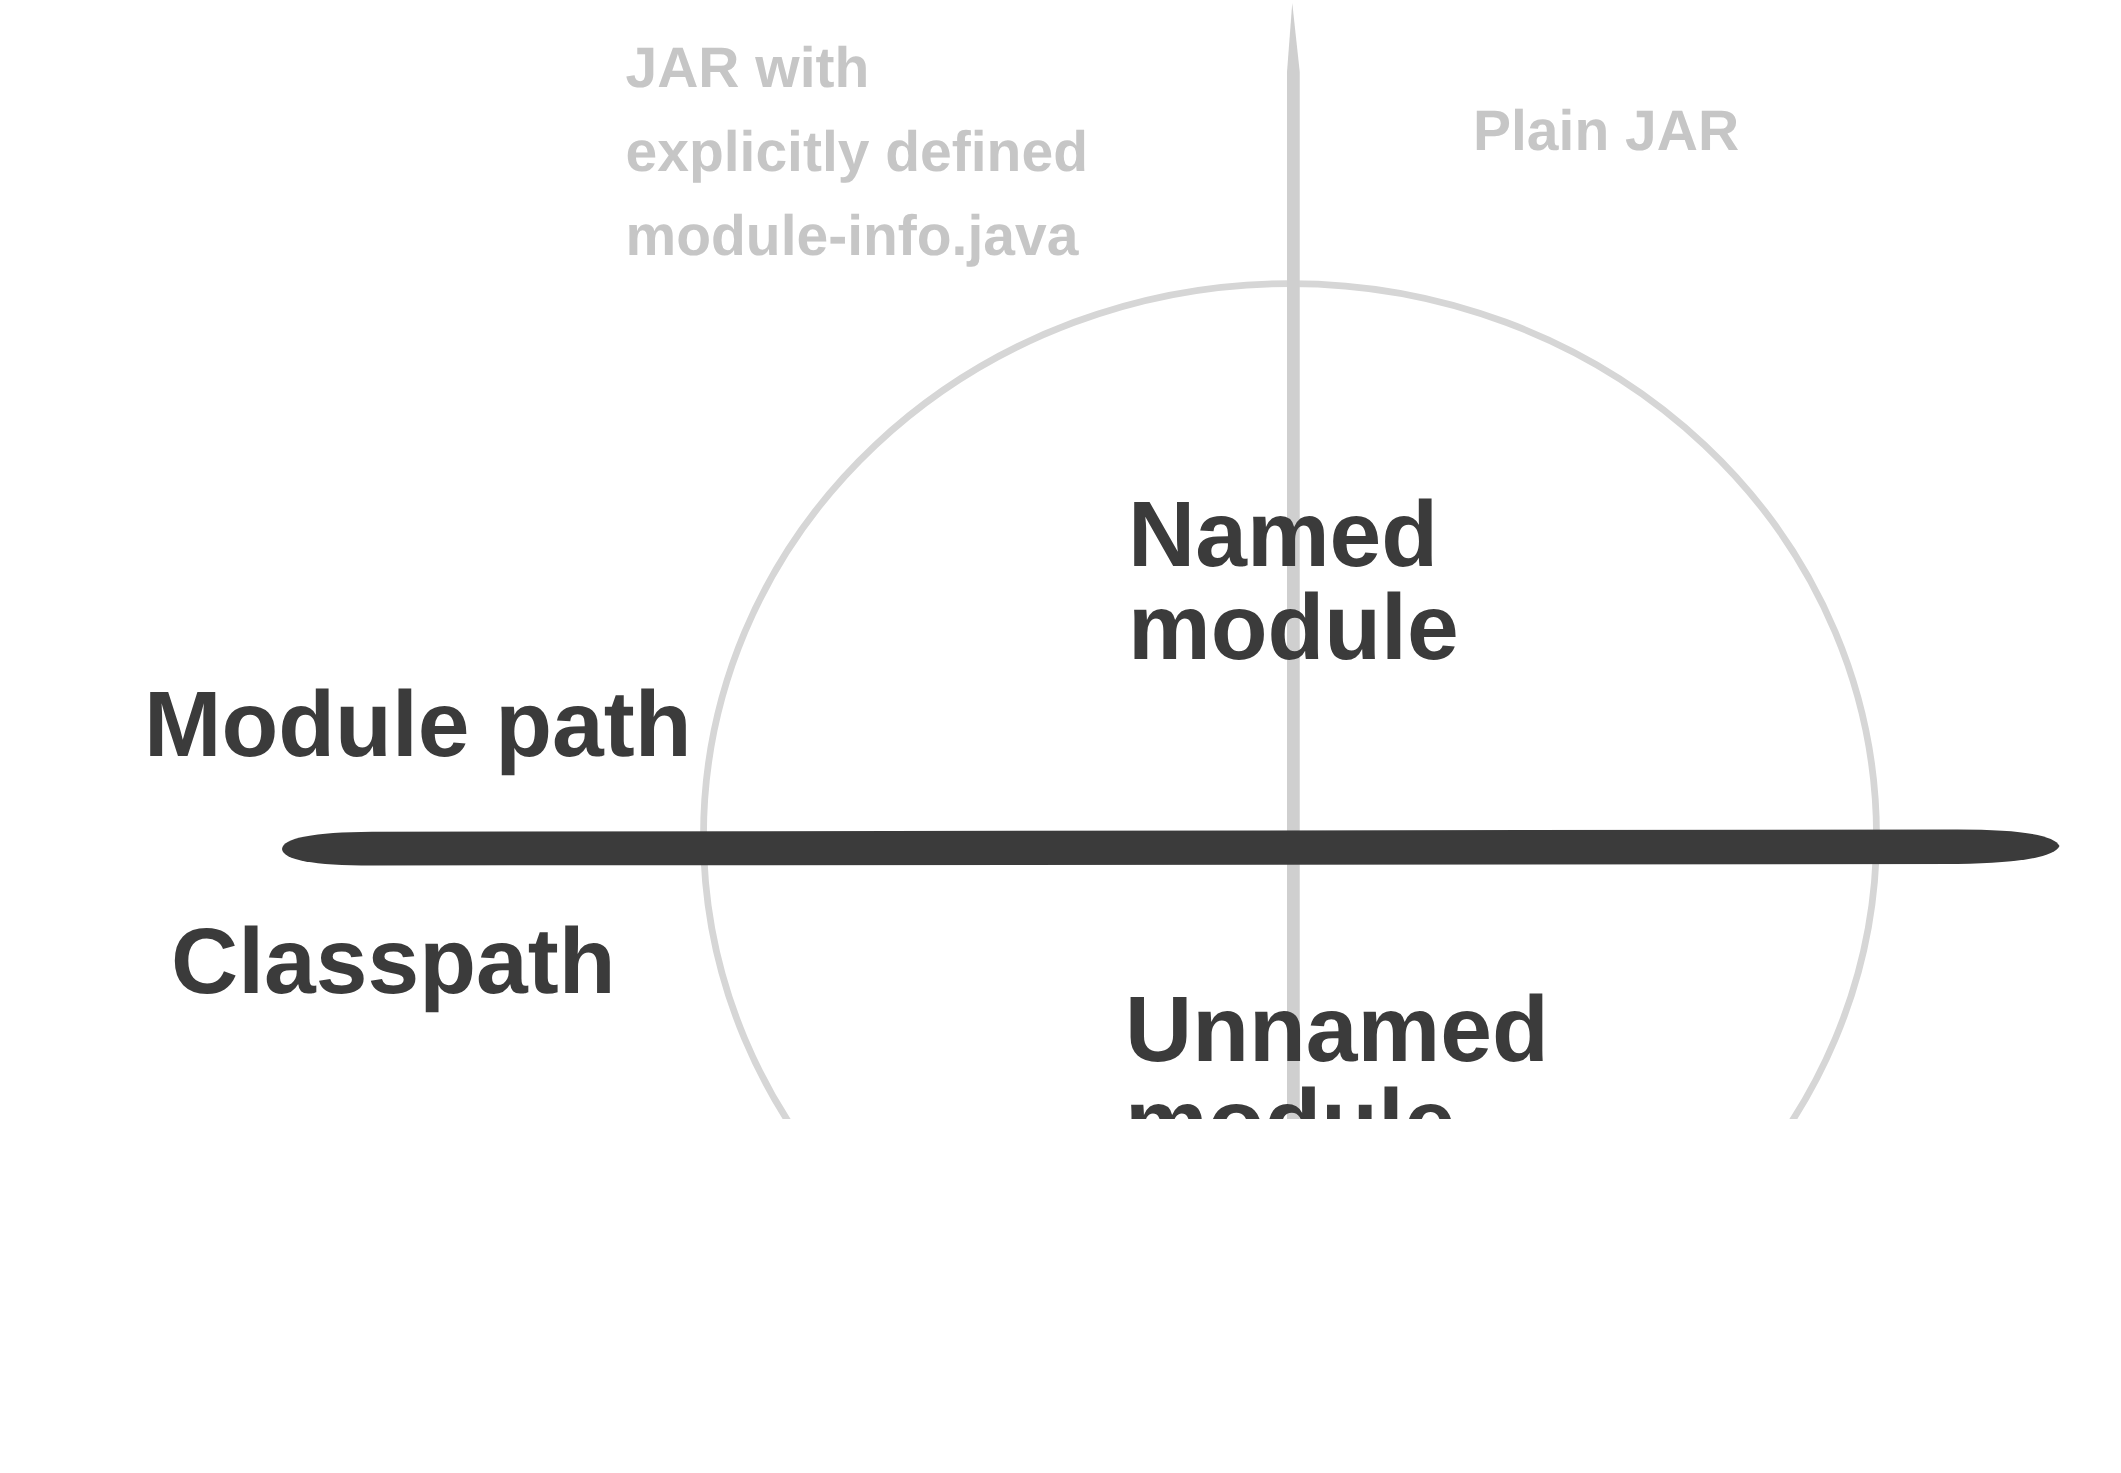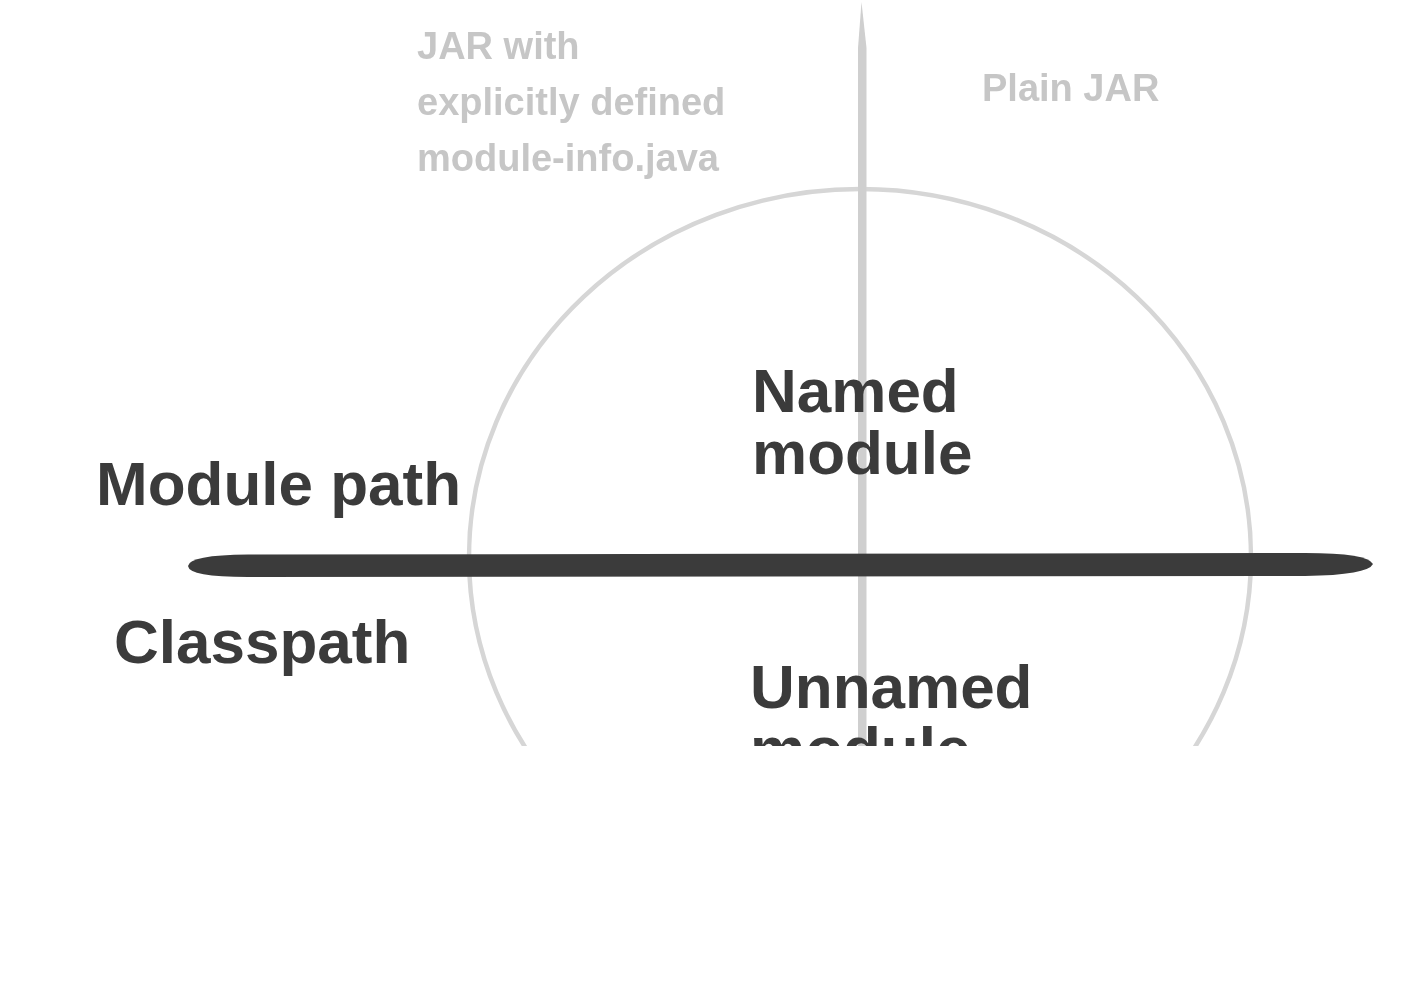--- a/index.html
+++ b/index.html
@@ -37,21 +37,21 @@
     line-height: 62px;
     color: #3b3b3b;
   }
   .lbl-watermark {
     font-size: 34px;
     line-height: 40px;
     color: #e3e3e3;
   }
   .pos-jar-explicit   { left: 417px; top: 18px;  }
   .pos-plain-jar      { left: 982px; top: 60px;  }
-  .pos-named-module   { left: 752px; top: 326px; margin-top: 34px; }
+  .pos-named-module   { left: 752px; top: 326px; }
   .pos-module-path    { left: 96px;  top: 453px; }
   .pos-classpath      { left: 114px; top: 611px; }
   .pos-unnamed-module { left: 750px; top: 636px; margin-top: 20px; }
   .pos-watermark      { left: 952px; top: 924px; }
 </style>
 </head>
 <body>
 
 <div class="stage">
 

